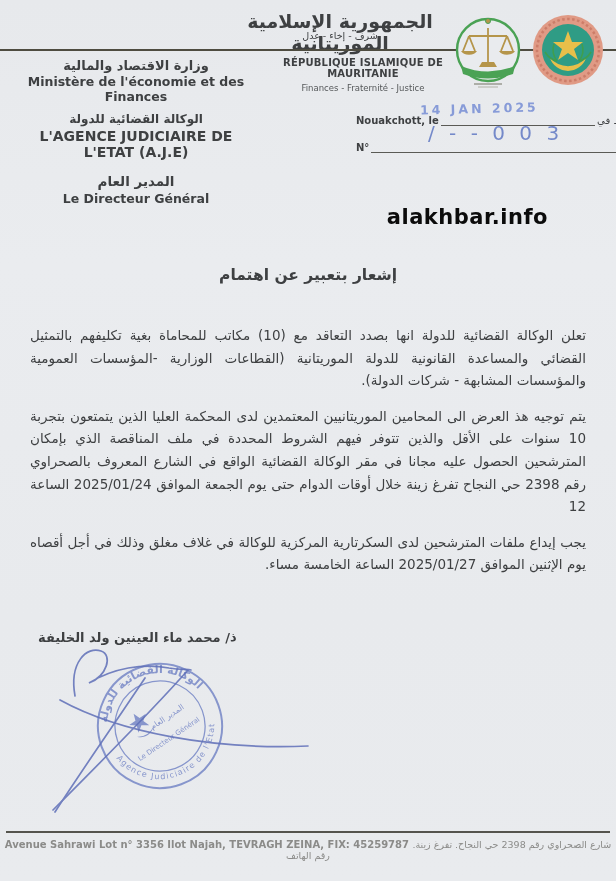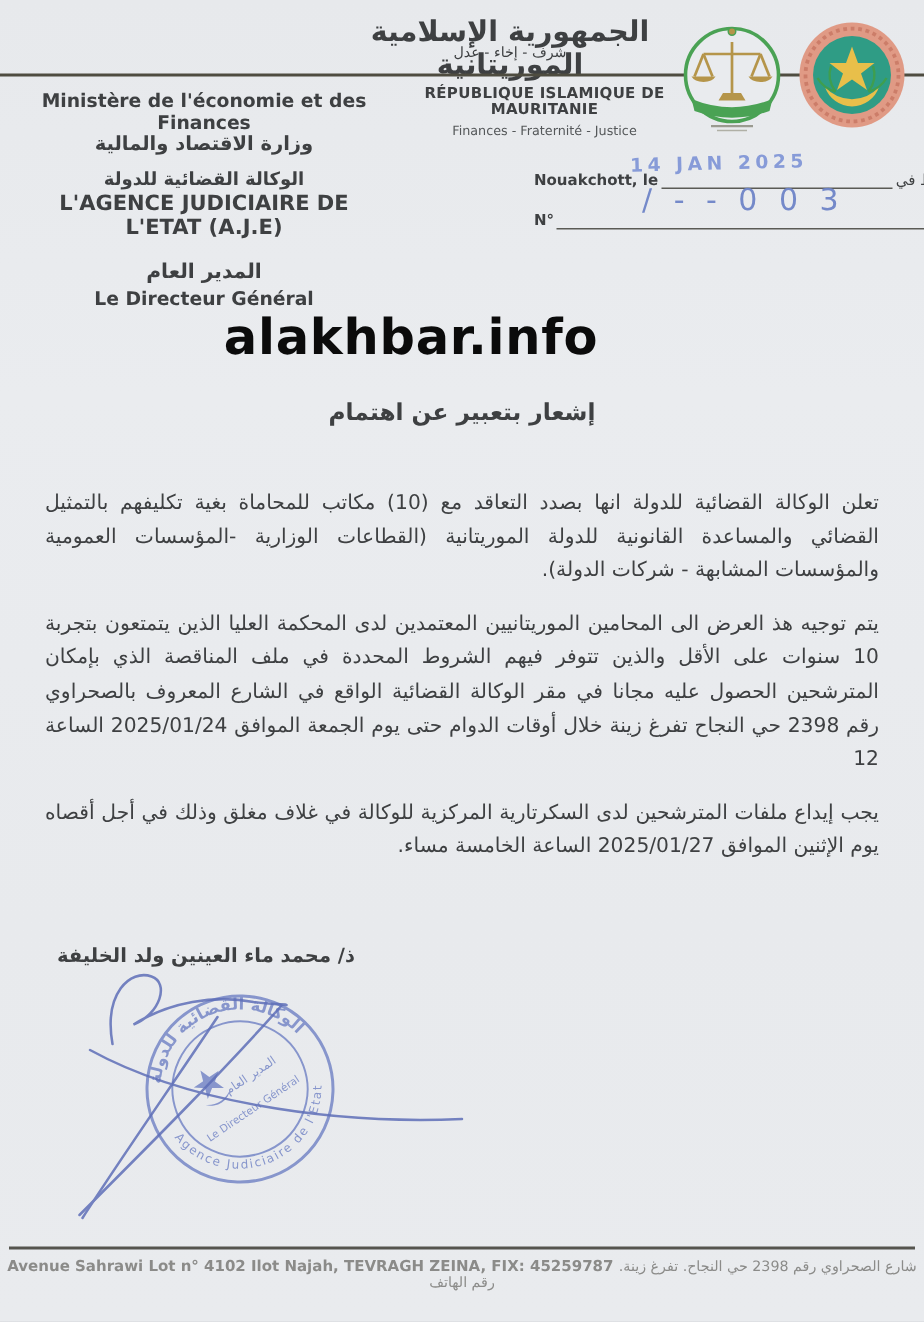--- a/index.html
+++ b/index.html
@@ -35,21 +35,21 @@
   .seal-logo{top:11px;left:529px;width:78px;height:78px;}
 
   .dateline{left:356px;width:299px;display:flex;align-items:flex-end;font-size:10px;}
   .dateline .fill{flex:1;border-bottom:1px solid #5a5a55;height:12px;margin:0 2px;}
   .dl1{top:113px;}
   .dl2{top:140px;}
   .date-stamp{top:101px;left:420px;color:#7d93d6;font-size:12.5px;font-weight:bold;
     letter-spacing:3px;transform:rotate(-1.5deg);opacity:.9;}
   .num-val{top:121px;left:428px;color:#6e84c8;font-size:20px;letter-spacing:4px;opacity:.95;}
 
-  .watermark{top:205px;left:0;width:548px;font-size:33px;font-weight:800;color:#0b0b0b;letter-spacing:.5px;}
+  .watermark{top:205px;left:0;width:548px;font-size:21px;font-weight:800;color:#0b0b0b;letter-spacing:.5px;text-align:right;}
   .doc-title{top:266px;left:0;width:616px;font-size:15.5px;}
 
   .body-text{top:324px;left:30px;width:556px;font-size:13.5px;line-height:22.6px;text-align:right;}
   .body-text p{margin:0 0 13px 0;text-align:justify;-moz-text-align-last:right;text-align-last:right;}
 
   .signatory{top:630px;left:38px;font-size:13px;}
 
   .sig-svg{top:638px;left:25px;width:300px;height:180px;}
   .stamp-wrap{top:659px;left:93px;width:134px;height:134px;transform:rotate(-20deg);opacity:.8;}
 
@@ -61,22 +61,22 @@
 <body>
 
 <div class="page">
 
   <div class="abs ctr b rtl nat-ar">الجمهورية الإسلامية الموريتانية</div>
   <div class="abs ctr rtl nat-motto">شرف - إخاء - عدل</div>
 
   <div class="abs rule"></div>
 
   <div class="abs ctr left-block">
+    <div class="b rtl l1">وزارة الاقتصاد والمالية</div>
     <div class="b l2">Ministère de l'économie et des Finances</div>
-    <div class="b rtl l1">وزارة الاقتصاد والمالية</div>
     <div class="b rtl l3">الوكالة القضائية للدولة</div>
     <div class="b l4">L'AGENCE JUDICIAIRE DE L'ETAT (A.J.E)</div>
     <div class="b rtl l5">المدير العام</div>
     <div class="b l6">Le Directeur Général</div>
   </div>
 
   <div class="abs ctr center-block">
     <div class="b c1">RÉPUBLIQUE ISLAMIQUE DE MAURITANIE</div>
     <div class="c2">Finances - Fraternité - Justice</div>
   </div>
@@ -167,17 +167,17 @@
     <g fill="none" stroke="#5f6fb8" stroke-width="1.7" stroke-linecap="round" opacity=".85">
       <path d="M 50,58 C 44,24 62,8 76,13 C 88,17 82,38 64,45 C 88,30 118,25 144,30 C 156,32 163,31 166,32"></path>
       <path d="M 163,32 C 125,75 75,125 28,172"></path>
       <path d="M 120,40 C 90,85 55,135 30,174"></path>
       <path d="M 35,62 C 95,95 190,112 283,108"></path>
     </g>
   </svg>
 
   <div class="abs footer-rule"></div>
   <div class="abs ctr footer-text">
-    <span>Avenue Sahrawi Lot n° 4102 Ilot Najah, TEVRAGH ZEINA, FIX: 45259787</span>
+    <span>Avenue Sahrawi Lot n° 3356 Ilot Najah, TEVRAGH ZEINA, FIX: 45259787</span>
     <span class="ar rtl">شارع الصحراوي رقم 2398 حي النجاح. تفرغ زينة. رقم الهاتف</span>
   </div>
 
 </div>
 
 </body></html>

